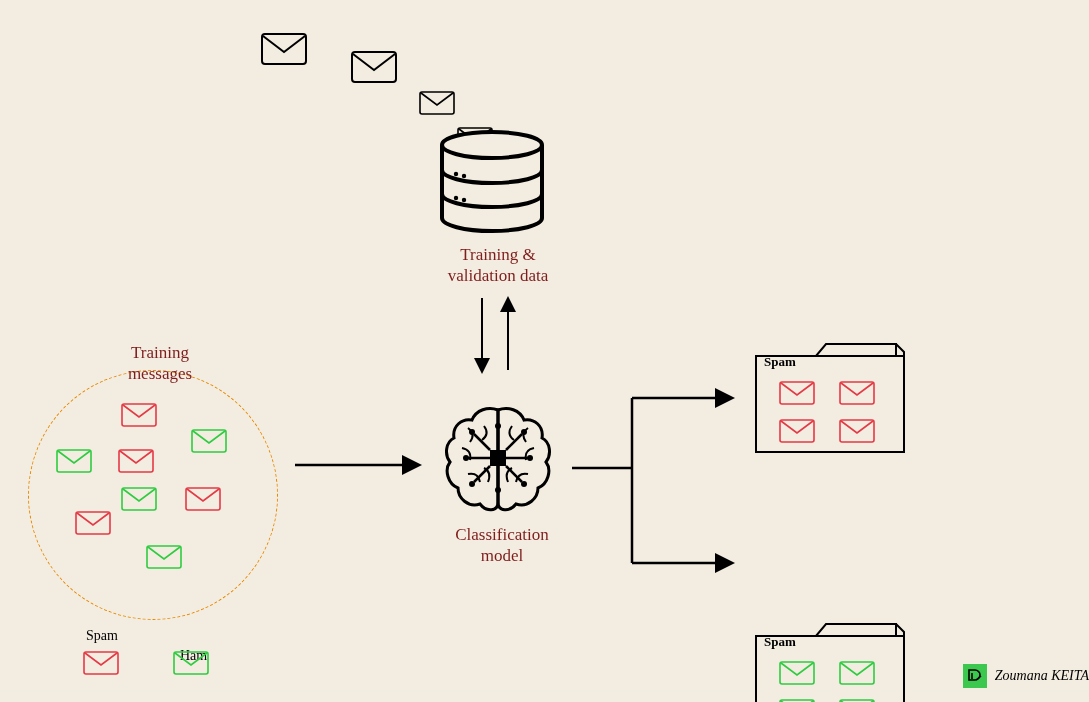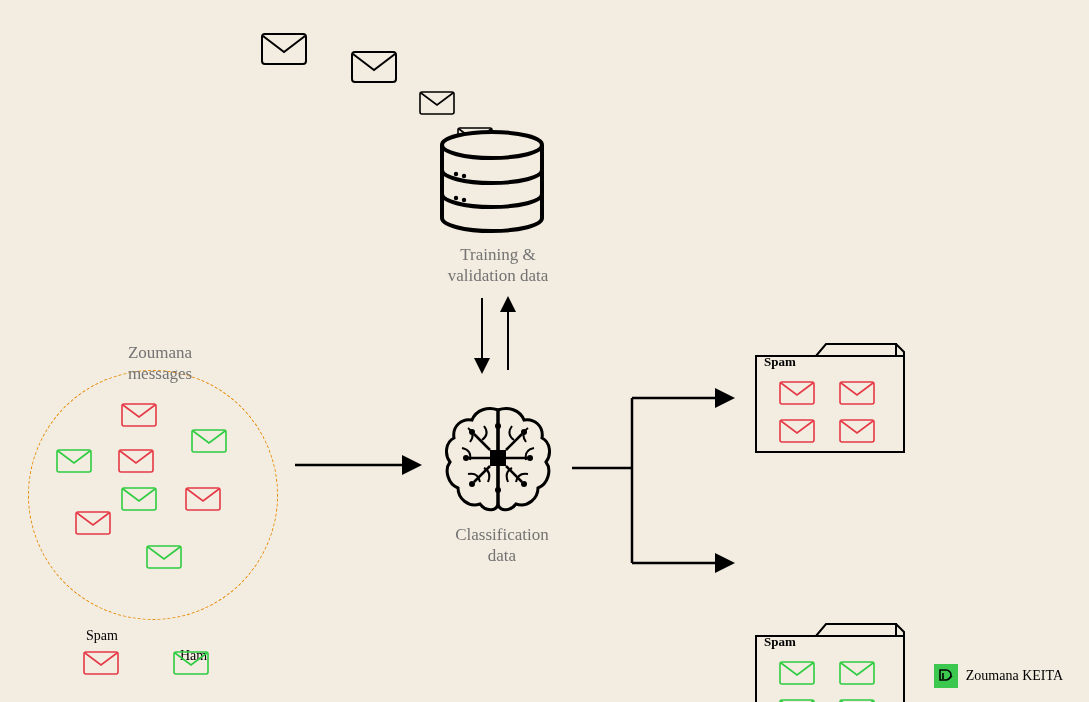--- a/index.html
+++ b/index.html
@@ -7,21 +7,21 @@
     margin: 0;
     padding: 0;
     width: 1089px;
     height: 702px;
     background: #f3ece0;
     font-family: Georgia, 'Times New Roman', serif;
     position: relative;
     overflow: hidden;
   }
   .abs { position: absolute; }
-  .label { font-size: 17px; color: #737373; text-align: center; line-height: 1.25; }
+  .label { font-size: 17px; color: #7f1d1d; text-align: center; line-height: 1.25; }
   .label-small { font-size: 14px; color: #000; }
   .credit-box {
     display: flex;
     align-items: center;
     gap: 8px;
   }
   .logo-badge {
     width: 24px; height: 24px;
     background: #3cc84e;
     display: flex; align-items: center; justify-content: center;
@@ -95,21 +95,21 @@
 
 <svg class="abs" style="left:472px; top:296px" width="20" height="80">
   <line x1="10" y1="2" x2="10" y2="74" stroke="#000" stroke-width="2" marker-end="url(#arrowhead)"></line>
 </svg>
 <svg class="abs" style="left:498px; top:296px" width="20" height="80">
   <line x1="10" y1="74" x2="10" y2="4" stroke="#000" stroke-width="2" marker-end="url(#arrowhead)"></line>
 </svg>
 
 <div class="abs dashed-circle" style="left:28px; top:370px; width:250px; height:250px;"></div>
 
-<div class="abs label" style="left:100px; top:342px; width:120px; white-space:pre-line">Zoumana
+<div class="abs label" style="left:100px; top:342px; width:120px; white-space:pre-line">Training
 messages</div>
 
 <svg class="abs" style="left:120px; top:400px; color:#e63946" width="38" height="30">
     <use href="#envelope"></use>
   </svg>
 <svg class="abs" style="left:190px; top:426px; color:#2ecc40" width="38" height="30">
     <use href="#envelope"></use>
   </svg>
 <svg class="abs" style="left:55px; top:446px; color:#2ecc40" width="38" height="30">
     <use href="#envelope"></use>
@@ -171,21 +171,21 @@
     <circle cx="28" cy="60" r="3" fill="#000"></circle>
       <circle cx="92" cy="60" r="3" fill="#000"></circle>
     <circle cx="34" cy="34" r="3" fill="#000"></circle>
       <circle cx="86" cy="34" r="3" fill="#000"></circle>
     <circle cx="34" cy="86" r="3" fill="#000"></circle>
       <circle cx="86" cy="86" r="3" fill="#000"></circle>
   </svg>
 </div>
 
 <div class="abs label" style="left:432px; top:524px; width:140px; white-space:pre-line">Classification
-data</div>
+model</div>
 
 <svg class="abs" style="left:572px; top:368px" width="170" height="220">
 
   <line x1="0" y1="100" x2="60" y2="100" stroke="#000" stroke-width="2.5"></line>
 
   <line x1="60" y1="30" x2="60" y2="195" stroke="#000" stroke-width="2.5"></line>
 
   <line x1="60" y1="30" x2="158" y2="30" stroke="#000" stroke-width="2.5" marker-end="url(#arrowhead)"></line>
 
   <line x1="60" y1="195" x2="158" y2="195" stroke="#000" stroke-width="2.5" marker-end="url(#arrowhead)"></line>
@@ -235,21 +235,21 @@
 
 <div class="abs label-small" style="left:86px; top:628px">Spam</div>
 <div class="abs label-small" style="left:180px; top:648px">Ham</div>
 <svg class="abs" style="left:82px; top:648px; color:#e63946" width="38" height="30">
     <use href="#envelope"></use>
   </svg>
 <svg class="abs" style="left:172px; top:648px; color:#2ecc40" width="38" height="30">
     <use href="#envelope"></use>
   </svg>
 
-<div class="abs credit-box" style="right:26px; bottom:14px;">
+<div class="abs credit-box" style="right:0; bottom:14px;font-style:italic;">
   <div class="logo-badge">
     <svg width="18" height="18" viewBox="0 0 18 18">
         <path d="M3 3 h6 a5 5 0 0 1 0 10 h-6 Z M6 6 v6" fill="none" stroke="#000" stroke-width="1.6"></path>
         <path d="M10 13 l5 -4" stroke="#000" stroke-width="1.6"></path>
       </svg>
   </div>
   <span class="credit-name">Zoumana KEITA</span>
 </div>
 
 </body></html>

